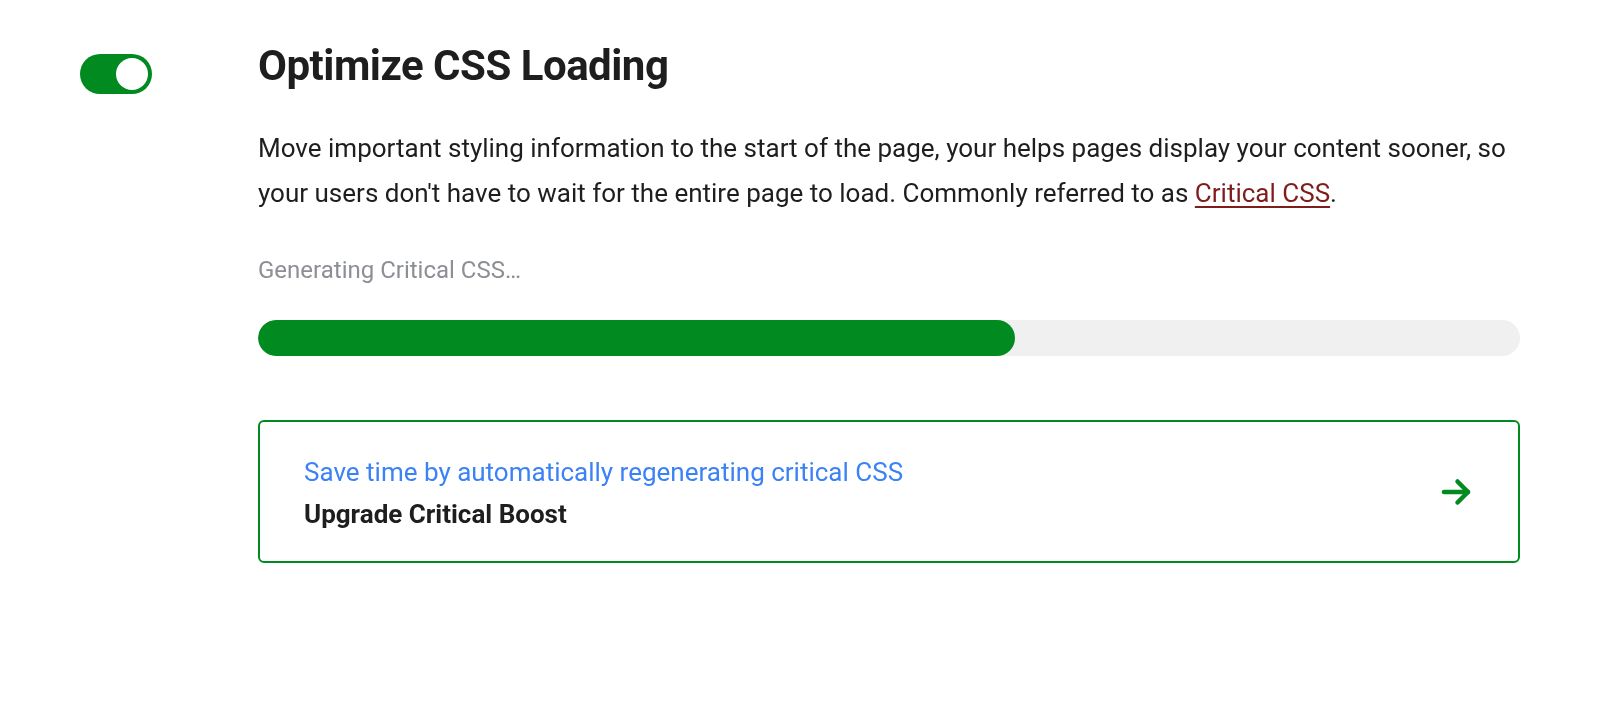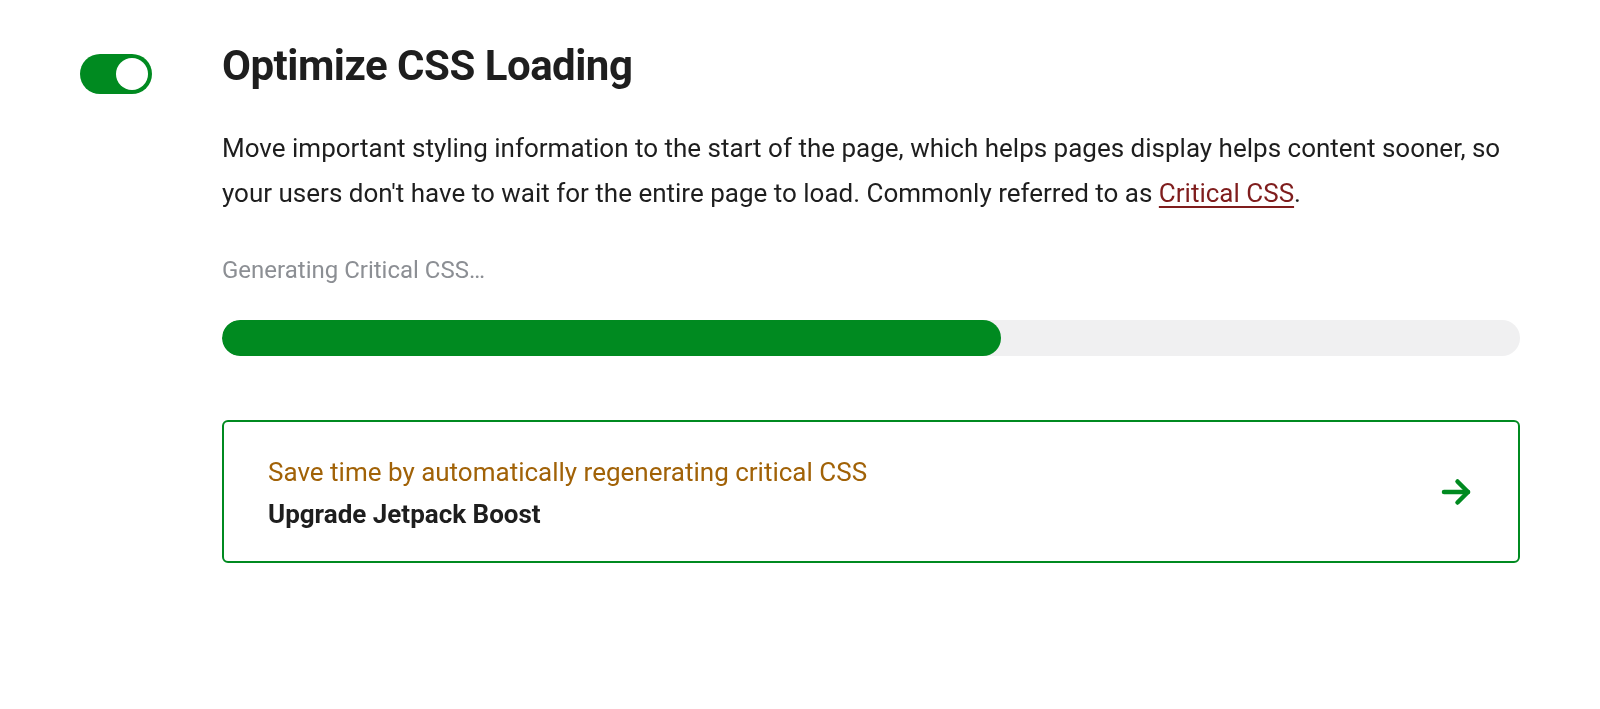--- a/index.html
+++ b/index.html
@@ -7,21 +7,21 @@
       font-family: -apple-system, BlinkMacSystemFont, "Segoe UI", Roboto, Helvetica, Arial, sans-serif;
       background: #ffffff;
       color: #1e1e1e;
       width: 1600px;
       height: 709px;
       padding: 42px 80px 40px 80px;
     }
     .row {
       display: flex;
       align-items: flex-start;
-      gap: 70px;
+      gap: 106px;
     }
     
     .toggle {
       flex: 0 0 auto;
       width: 72px;
       height: 40px;
       border-radius: 20px;
       position: relative;
       cursor: pointer;
       margin-top: 12px;
@@ -85,21 +85,21 @@
       border-radius: 6px;
       padding: 32px 44px;
       display: flex;
       align-items: center;
       justify-content: space-between;
       cursor: pointer;
     }
     .cta .text-block { flex: 1 1 auto; }
     .cta .line1 {
       font-size: 26px;
-      color: #a16207;
+      color: #3b82f6;
       line-height: 1.45;
       margin-bottom: 8px;
     }
     .cta .line2 {
       font-size: 26px;
       font-weight: 700;
       color: #1e1e1e;
     }
     .cta .arrow {
       flex: 0 0 auto;
@@ -113,33 +113,33 @@
 
 <div class="row">
   <div class="toggle on">
     <div class="knob"></div>
   </div>
 
   <div class="content">
     <h2 class="title">Optimize CSS Loading</h2>
 
     <p class="desc">
-      <span>Move important styling information to the start of the page, which helps pages display helps content sooner, so your users don't have to wait for the entire page to load. Commonly referred to as </span><a href="#">Critical CSS</a><span>.</span>
+      <span>Move important styling information to the start of the page, your helps pages display your content sooner, so your users don't have to wait for the entire page to load. Commonly referred to as </span><a href="#">Critical CSS</a><span>.</span>
     </p>
 
     <div class="status">Generating Critical CSS…</div>
 
     <div class="progress">
       <div class="fill" style="width: 60%;"></div>
     </div>
 
     <div class="cta">
       <div class="text-block">
         <div class="line1">Save time by automatically regenerating critical CSS</div>
-        <div class="line2">Upgrade Jetpack Boost</div>
+        <div class="line2">Upgrade Critical Boost</div>
       </div>
       <div class="arrow">
         <svg width="36" height="36" viewBox="0 0 24 24" fill="none" stroke="currentColor" stroke-width="3" stroke-linecap="round" stroke-linejoin="round">
           <line x1="4" y1="12" x2="20" y2="12"></line>
           <polyline points="13 5 20 12 13 19"></polyline>
         </svg>
       </div>
     </div>
   </div>
 </div>

